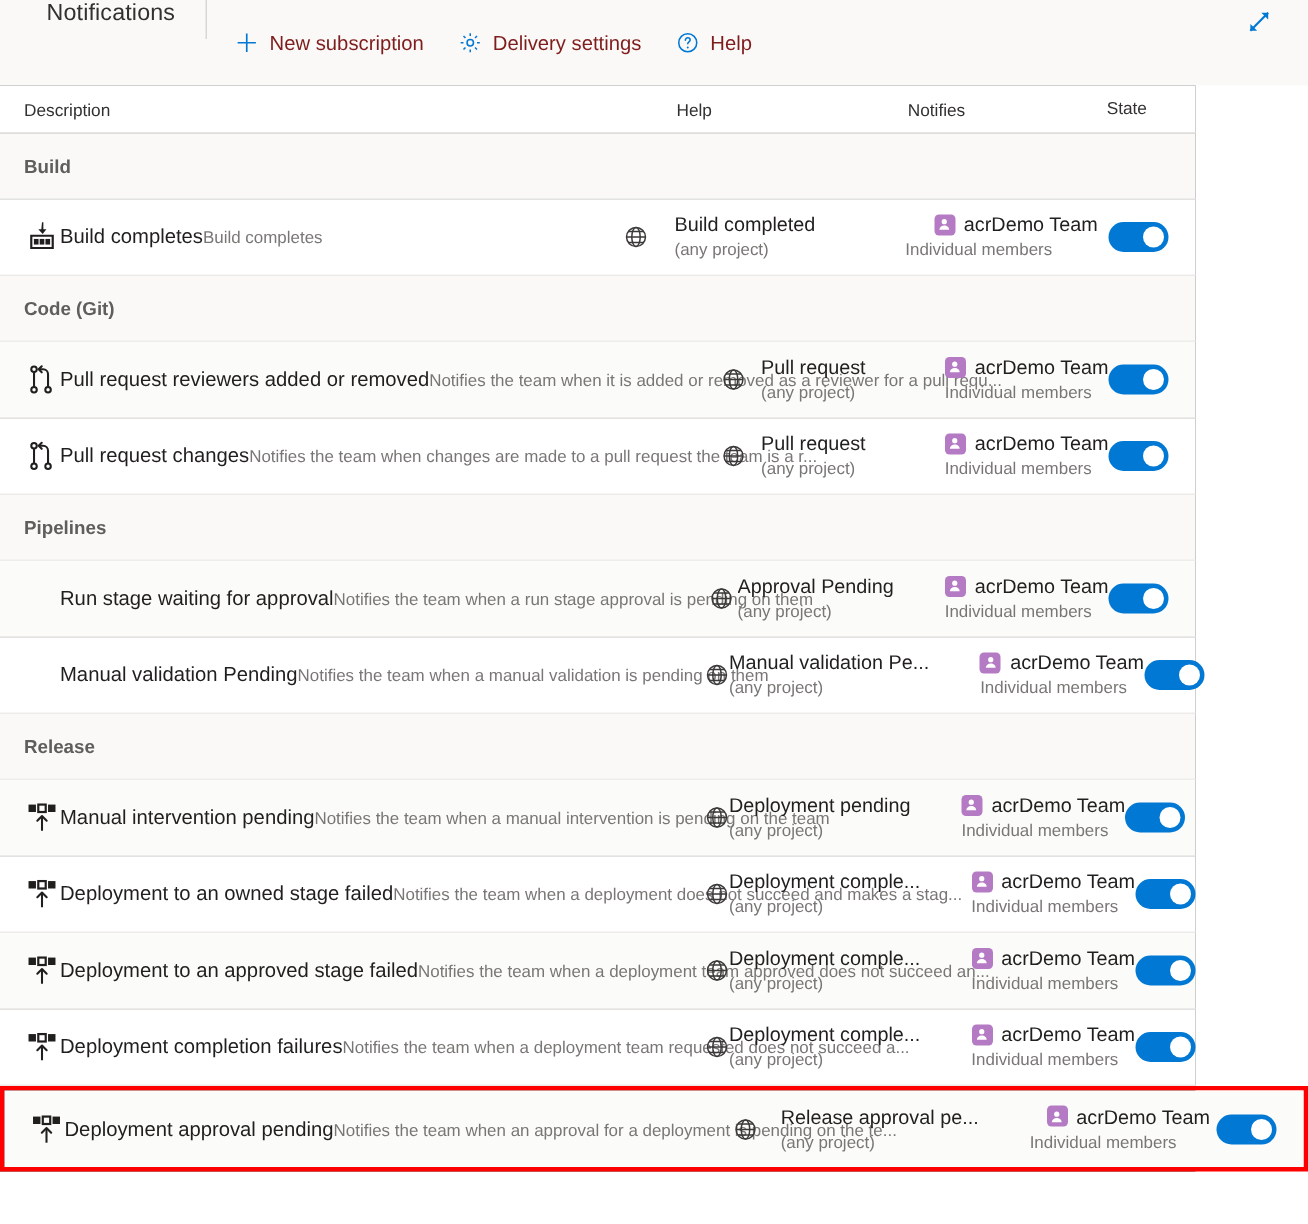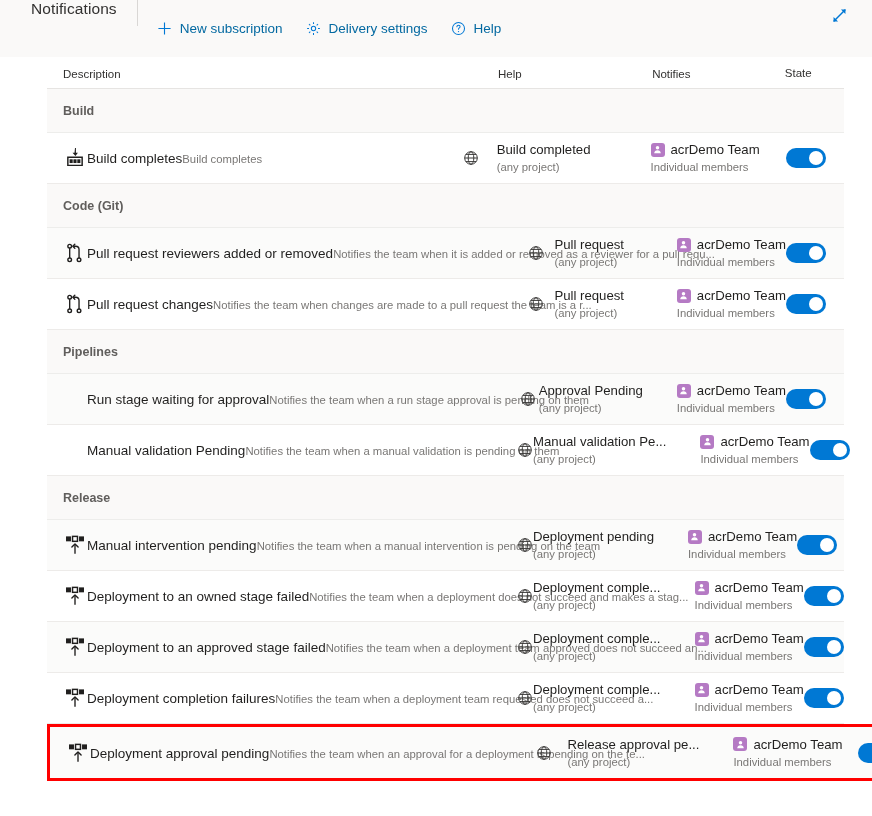--- a/index.html
+++ b/index.html
@@ -33,38 +33,38 @@
   .tb-cmd {
     display: flex;
     align-items: center;
     gap: 7px;
     margin-right: 22px;
     cursor: pointer;
     white-space: nowrap;
   }
   .tb-cmd .lbl {
     font-size: 13.5px;
-    color: #0369a1;
+    color: #7f1d1d;
   }
   .tb-ico {
     width: 17px; height: 17px;
     display: flex; align-items: center; justify-content: center;
     color: #0078d4;
     flex: 0 0 auto;
   }
   .tb-ico svg { display: block; }
   .toolbar-spacer { flex: 1 1 auto; }
   .expand-btn {
     width: 34px; height: 34px;
     display: flex; align-items: center; justify-content: center;
     cursor: pointer;
   }
 
   
-  .grid { width: 797px; background: #404040; margin-left: 47px; }
+  .grid { width: 797px; background: #404040; }
 
   .col-desc  { width: 470px; padding-left: 16px; }
   .col-scope { width: 60px; display: flex; align-items: center; justify-content: center; }
   .col-type  { width: 148px; padding-right: 6px; }
   .col-notif { width: 180px; padding-left: 28px; }
   .col-state { width: 74px; display: flex; align-items: flex-end; justify-content: flex-end; padding-right: 18px; }
 
   .head {
     height: 32px;
     display: flex;
@@ -139,20 +139,21 @@
     font-size: 11.3px;
     color: #797775;
     line-height: 16px;
     margin-top: 1px;
     white-space: nowrap;
   }
 
   .notif-top {
     display: flex; align-items: center; gap: 6px;
     line-height: 17px;
+    justify-content: flex-end;
   }
   .avatar {
     width: 14px; height: 14px;
     border-radius: 3px;
     background: #b57ac4;
     display: flex; align-items: center; justify-content: center;
     flex: 0 0 14px;
   }
   .notif-name { font-size: 13.2px; color: #201f1e; white-space: nowrap; }
   .notif-sub {

